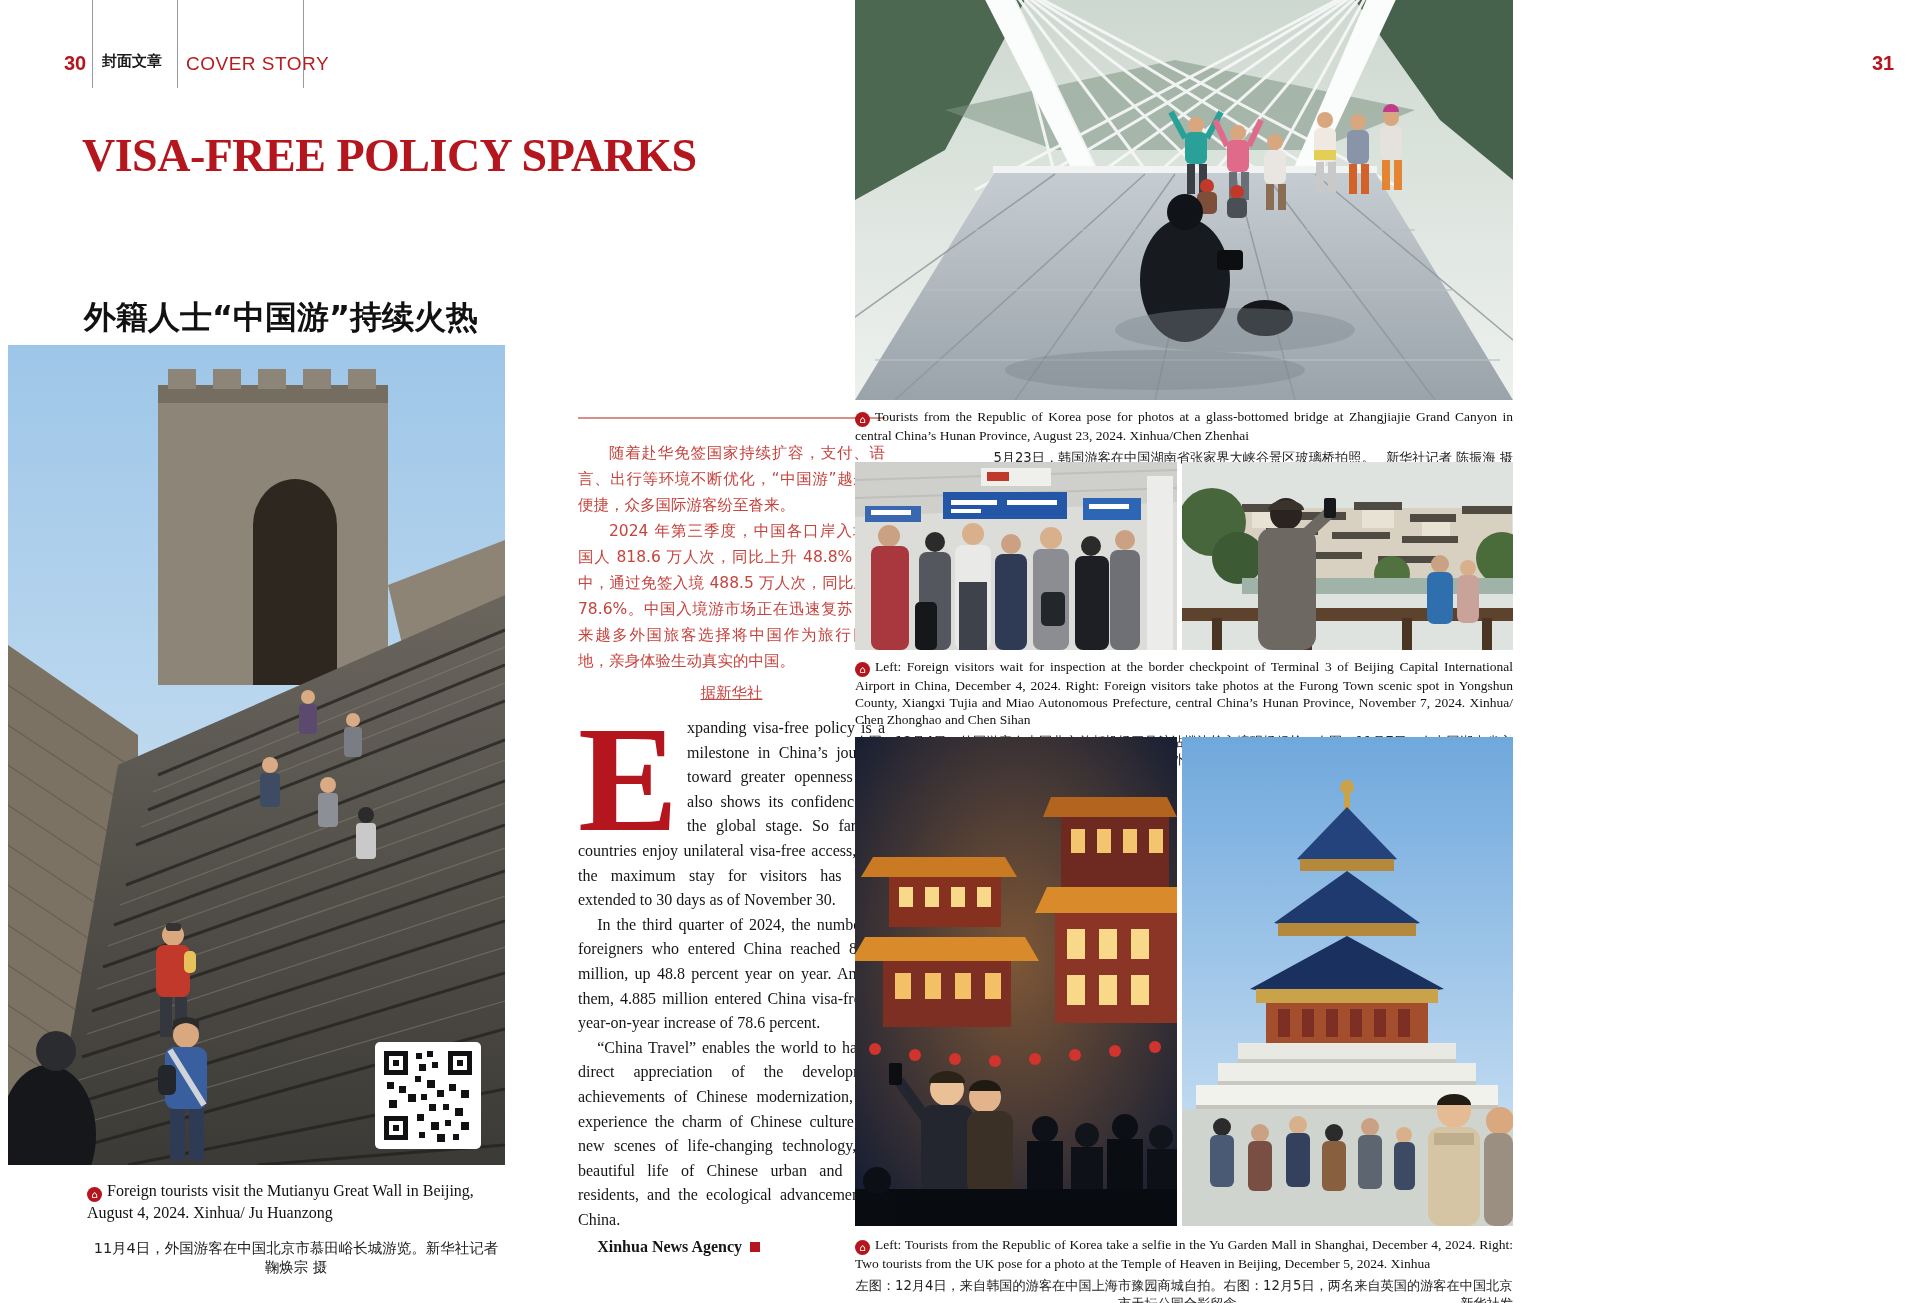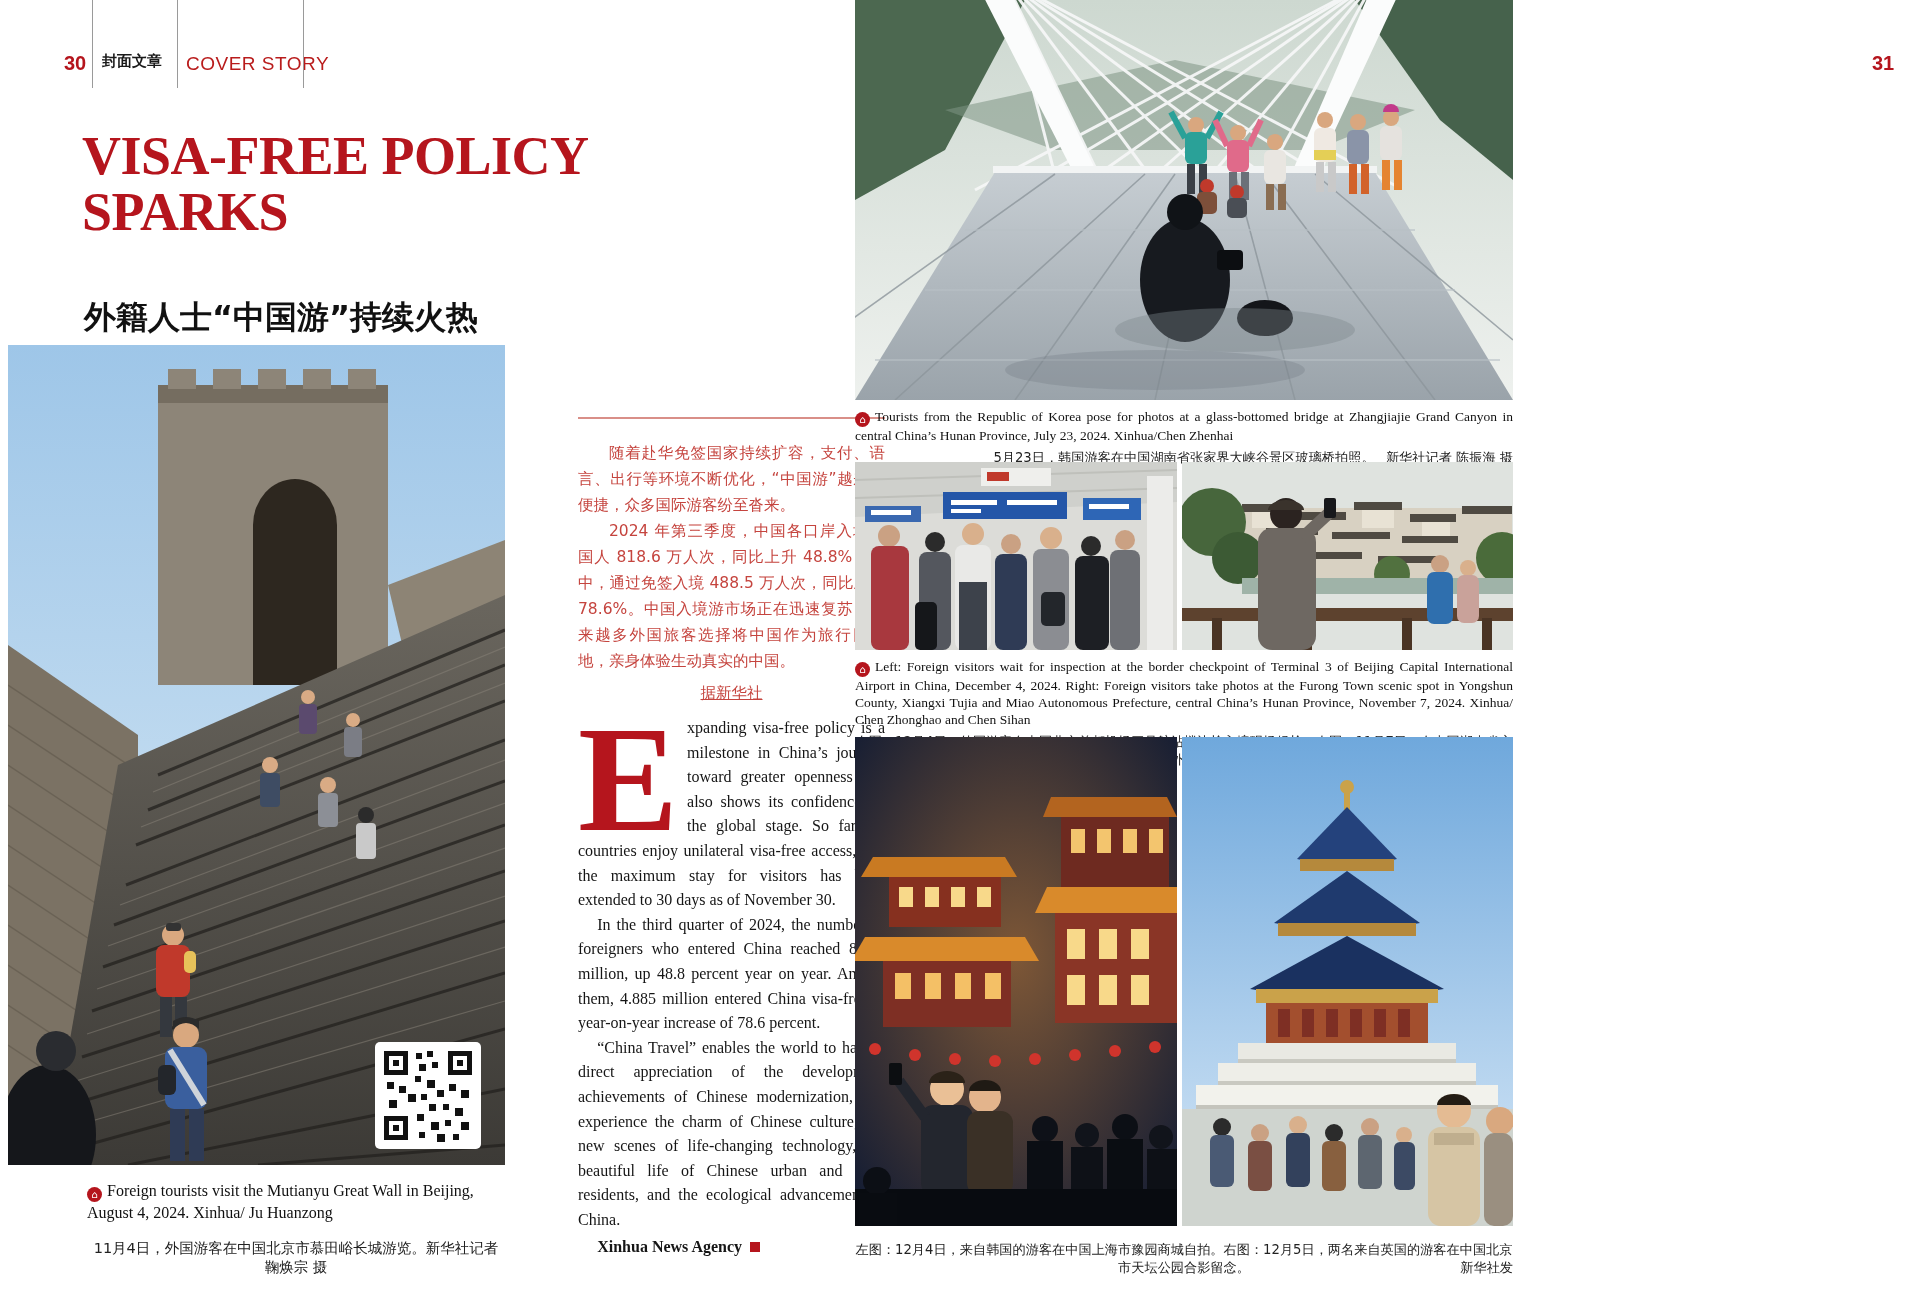--- a/index.html
+++ b/index.html
@@ -13,21 +13,21 @@
   
   .folio{font-family:"Liberation Sans",sans-serif;font-weight:bold;font-size:20px;color:#b5151d;}
   .hrule{width:1px;background:#9a9a9a;top:0;height:88px;}
   .section-zh{font-family:"DejaVu Sans",sans-serif;font-weight:bold;font-size:15px;color:#1a1a1a;}
   .section-en{font-family:"Liberation Sans",sans-serif;font-size:19px;color:#b91c1c;letter-spacing:.5px;}
 
   
   .main-title{
     left:82px;top:128px;width:700px;
     font-family:"Liberation Serif",serif;font-weight:bold;
-    font-size:54px;line-height:56px;color:#b5151d;letter-spacing:-.5px;
+    font-size:46px;line-height:56px;color:#b5151d;letter-spacing:-.5px;
   }
   .sub-title{
     left:84px;top:296px;
     font-family:"DejaVu Sans",sans-serif;font-weight:bold;font-size:32px;color:#111;
   }
 
   
   .red-rule{left:578px;top:417px;width:307px;height:2px;background:#d98f88;}
   .lede{
     left:578px;top:440px;width:307px;
@@ -348,21 +348,21 @@
       <ellipse cx="410" cy="318" rx="28" ry="18" fill="#14161a"></ellipse>
     </g>
 
     <ellipse cx="380" cy="330" rx="120" ry="22" fill="#7d868d" opacity=".4"></ellipse>
     <ellipse cx="300" cy="370" rx="150" ry="20" fill="#767f86" opacity=".35"></ellipse>
   </svg>
 </div>
 
 <div class="abs cap" style="left:855px;top:408px;width:658px;">
   <div class="cap-en">
-    <span class="house-icon">⌂</span><span>Tourists from the Republic of Korea pose for photos at a glass-bottomed bridge at Zhangjiajie Grand Canyon in central China’s Hunan Province, July 23, 2024. Xinhua/Chen Zhenhai</span>
+    <span class="house-icon">⌂</span><span>Tourists from the Republic of Korea pose for photos at a glass-bottomed bridge at Zhangjiajie Grand Canyon in central China’s Hunan Province, August 23, 2024. Xinhua/Chen Zhenhai</span>
   </div>
   <div class="cap-zh">
     <span>5月23日，韩国游客在中国湖南省张家界大峡谷景区玻璃桥拍照。</span>
     <span class="cap-credit">新华社记者 陈振海 摄</span>
   </div>
 </div>
 
 <div class="abs photo" style="left:855px;top:462px;width:322px;height:188px;">
   <svg width="322" height="188" viewBox="0 0 322 188" preserveAspectRatio="none">
     <rect width="322" height="188" fill="#dcdcd8"></rect>
@@ -611,17 +611,20 @@
         <path d="M255 368 a17 11 0 0 1 34 0 Z" fill="#231c14"></path>
       <rect x="246" y="390" width="52" height="99" rx="13" fill="#d6c5a4"></rect>
       <rect x="252" y="396" width="40" height="12" fill="#bfae8e"></rect>
       <circle cx="318" cy="384" r="14" fill="#d9a87f"></circle>
         <rect x="302" y="396" width="29" height="93" rx="10" fill="#9a8f80"></rect>
     </g>
   </svg>
 </div>
 
 <div class="abs cap" style="left:855px;top:1236px;width:658px;">
+  <div class="cap-en">
+    <span class="house-icon">⌂</span><span>Left: Tourists from the Republic of Korea take a selfie in the Yu Garden Mall in Shanghai, December 4, 2024. Right: Two tourists from the UK pose for a photo at the Temple of Heaven in Beijing, December 5, 2024. Xinhua</span>
+  </div>
   <div class="cap-zh">
     <span>左图：12月4日，来自韩国的游客在中国上海市豫园商城自拍。右图：12月5日，两名来自英国的游客在中国北京市天坛公园合影留念。</span>
     <span class="cap-credit">新华社发</span>
   </div>
 </div>
 
 </body></html>

